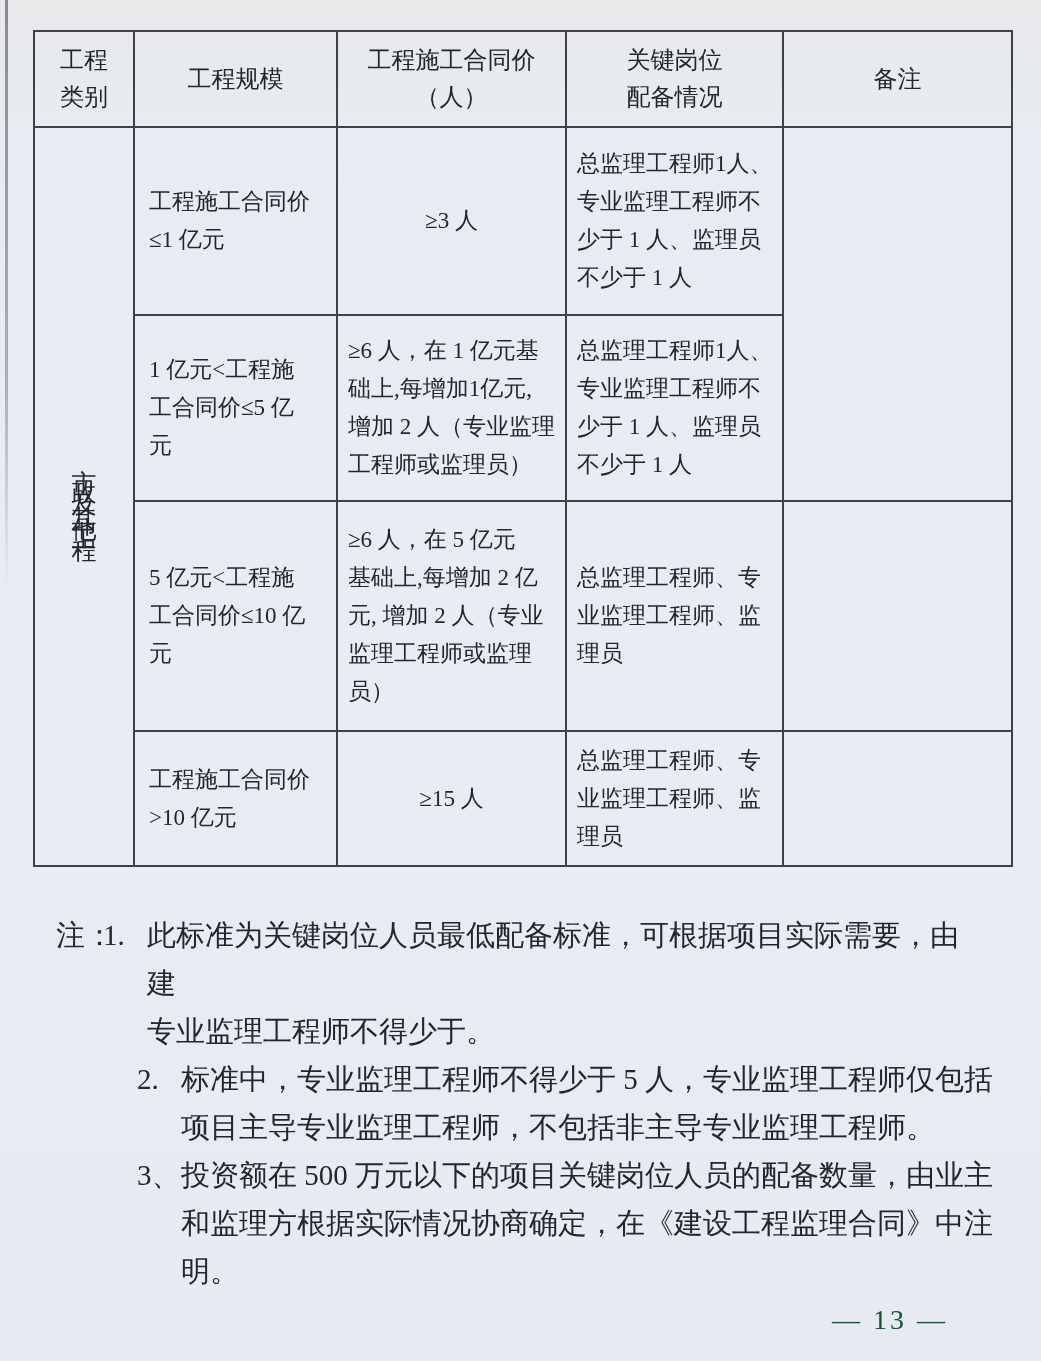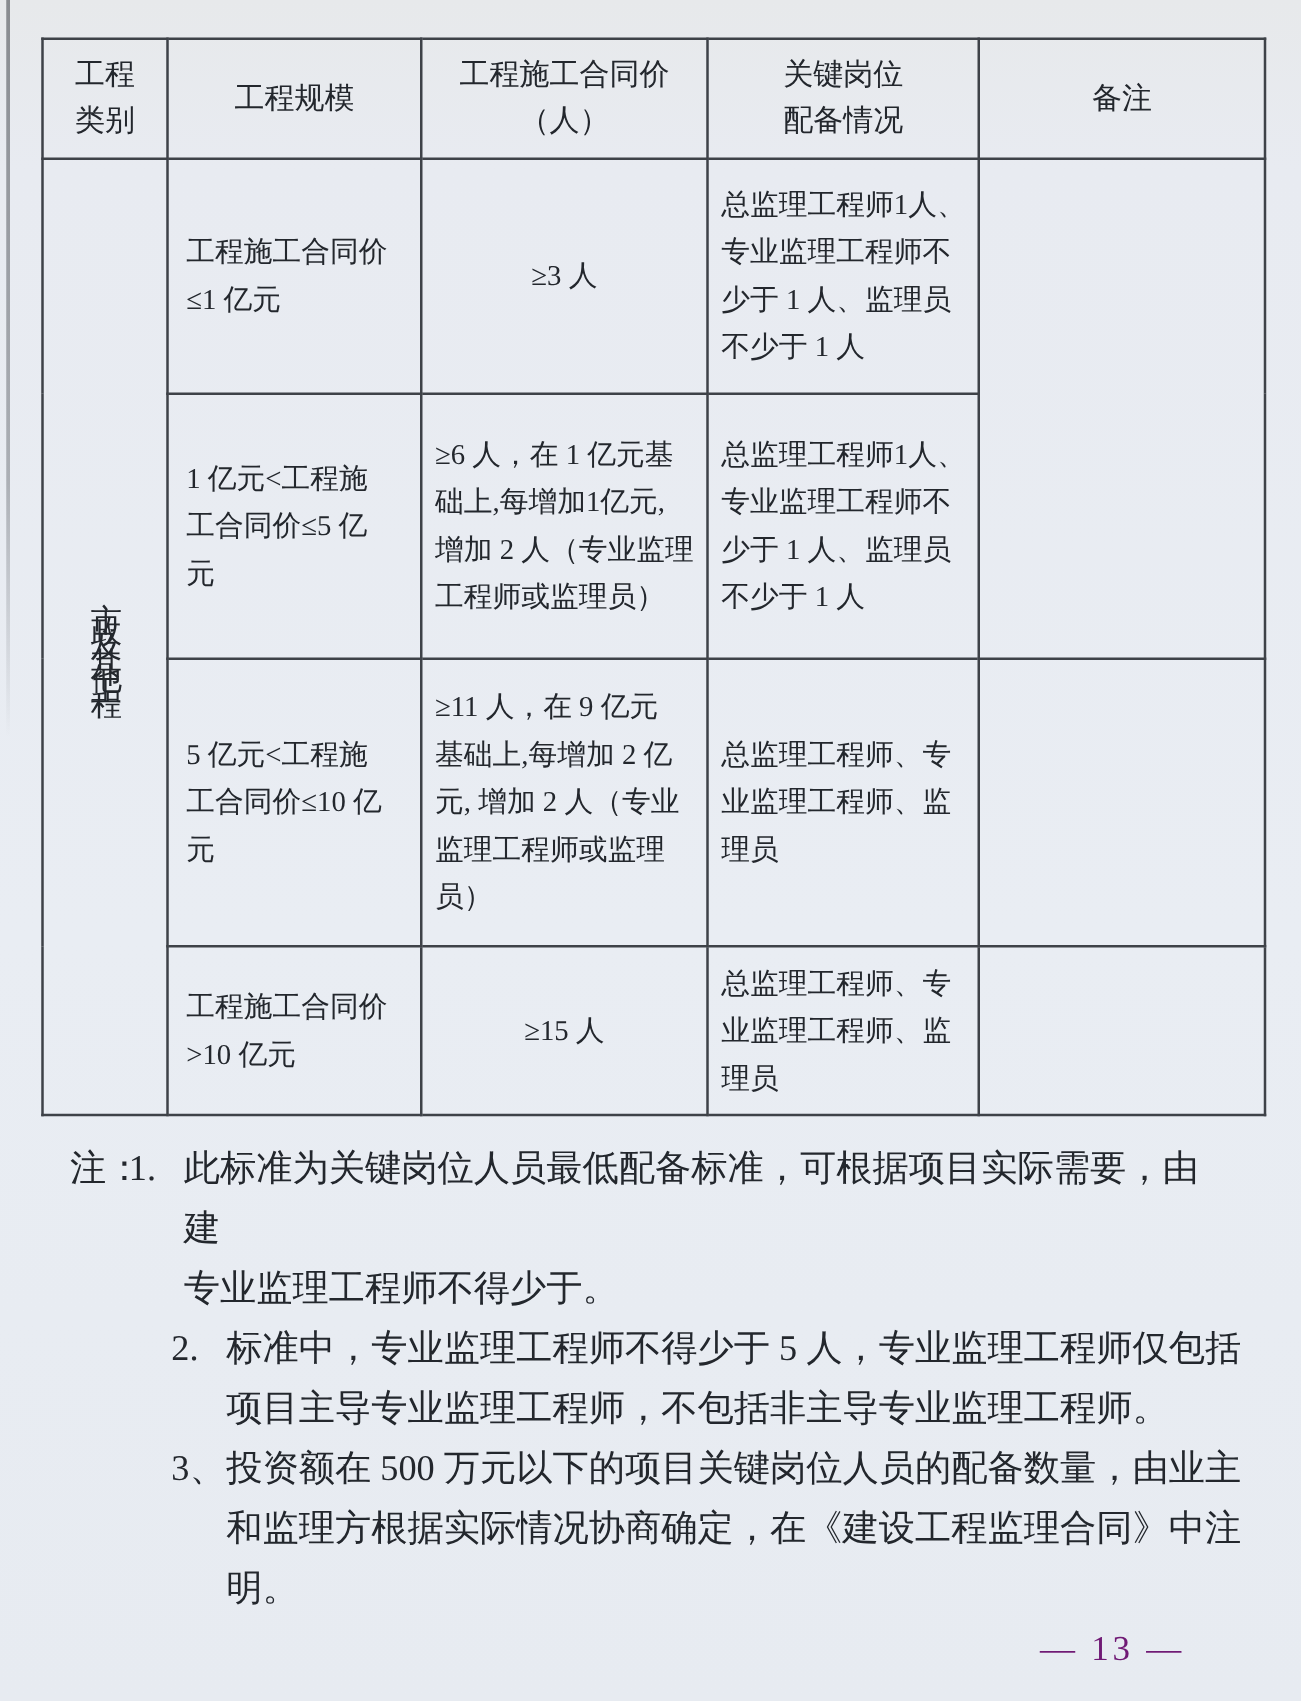--- a/index.html
+++ b/index.html
@@ -21,21 +21,21 @@
   .stable th,.stable td{
     border:2px solid #3e4248;
     padding:0;vertical-align:middle;
     font-weight:normal;
     font-size:23px;line-height:38px;
     color:#23272d;
   }
   .stable th{font-size:24px;line-height:37px;}
   tr.r-head{height:96px;padding-left:24px;}
   tr.r1{height:188px;}
-  tr.r2{height:212px;}
+  tr.r2{height:186px;}
   tr.r3{height:230px;}
   tr.r4{height:135px;}
   .pre{white-space:pre-line;overflow-wrap:anywhere;}
   .center{text-align:center;}
   .cell-pad-scale{text-align:left;padding:0 6px 0 14px;}
   .cell-pad-staff{text-align:left;padding:0 6px 0 10px;}
   .cell-pad-key{text-align:left;padding:0 4px 0 10px;}
   td.cat-cell{text-align:center;}
   .vtext{
     display:inline-block;
@@ -45,21 +45,21 @@
   .notes{position:absolute;left:0;top:911px;width:1010px;}
   .note{position:relative;font-size:29px;line-height:48px;color:#23272d;}
   .note-text{display:block;white-space:pre-line;overflow-wrap:anywhere;}
   .note-1{padding-left:147px;width:833px;}
   .note-1 .note-label{position:absolute;left:56px;top:0;}
   .note-1 .note-marker{position:absolute;left:103px;top:0;}
   .note-2,.note-3{padding-left:181px;width:829px;}
   .note-2 .note-marker,.note-3 .note-marker{position:absolute;left:137px;top:0;}
   .page-number{
     position:absolute;left:810px;top:1304px;width:160px;
-    text-align:center;font-size:28px;letter-spacing:3px;color:#701a75;
+    text-align:center;font-size:28px;letter-spacing:3px;color:#14532d;
   }
 </style>
 </head>
 <body>
 
 <div class="scan-line"></div>
 
 <table class="stable">
   <colgroup>
     <col style="width:100px">
@@ -127,21 +127,21 @@
 不少于 1 人</div>
         </td>
     </tr>
     <tr class="r3">
       <td>
           <div class="pre cell-pad-scale">5 亿元&lt;工程施
 工合同价≤10 亿
 元</div>
         </td>
       <td>
-          <div class="pre cell-pad-staff">≥11 人，在 9 亿元
+          <div class="pre cell-pad-staff">≥6 人，在 5 亿元
 基础上,每增加 2 亿
 元, 增加 2 人（专业
 监理工程师或监理
 员）</div>
         </td>
       <td>
           <div class="pre cell-pad-key">总监理工程师、专
 业监理工程师、监
 理员</div>
         </td>

